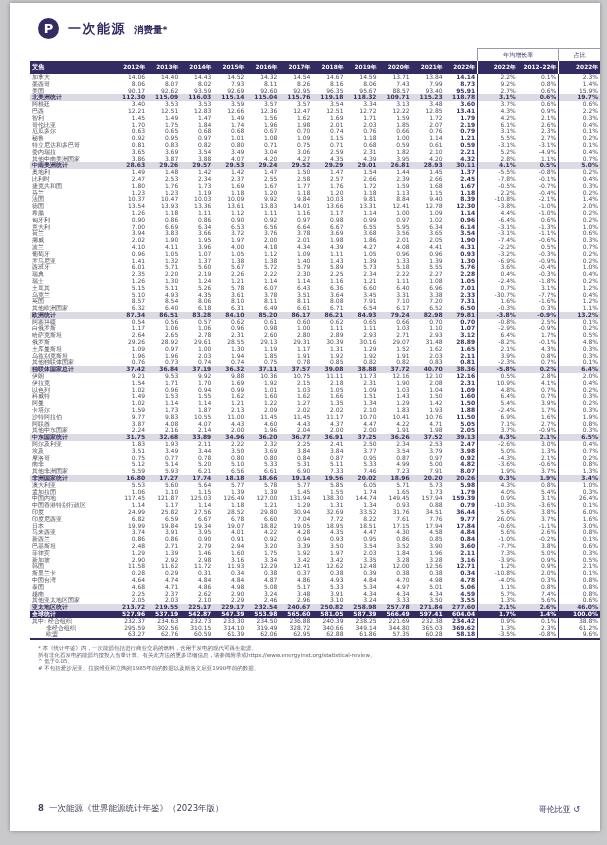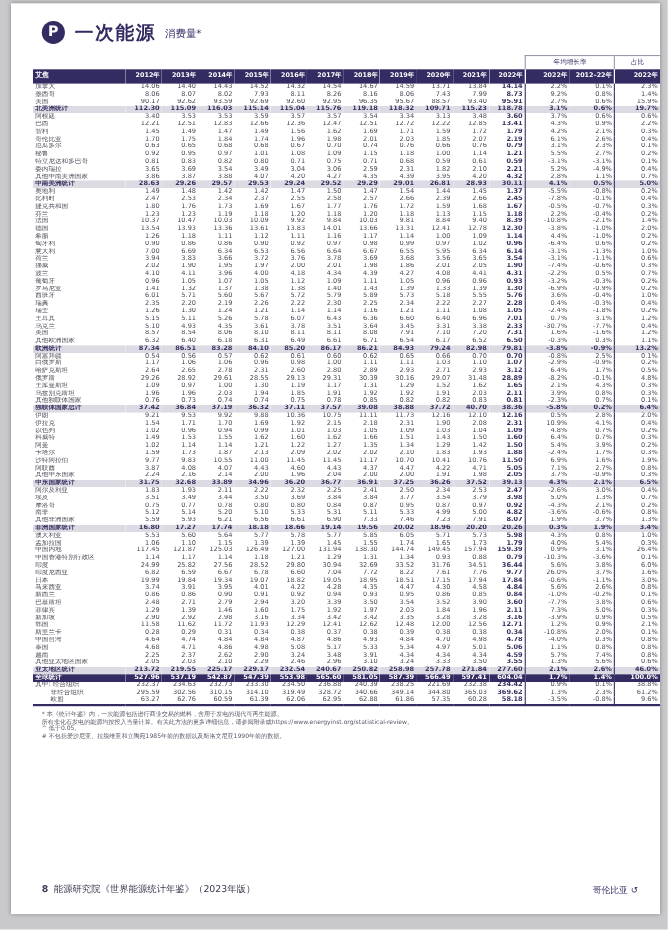--- a/index.html
+++ b/index.html
@@ -14,22 +14,22 @@
     background:#ffffff;box-shadow:0 0 4px rgba(0,0,0,.35);
     overflow:hidden;
   }
   
   .header{display:flex;align-items:center;margin:15px 0 0 28px;}
   .badge{
     width:21px;height:21px;border-radius:50%;background:#332c63;color:#fff;
     font-weight:bold;font-size:13px;display:flex;align-items:center;justify-content:center;
     flex:0 0 auto;
   }
-  .title{font-size:17px;font-weight:bold;color:#332c63;margin-left:9px;letter-spacing:1.5px;}
-  .subtitle{font-size:9.5px;font-weight:normal;color:#332c63;margin-left:8px;margin-top:4px;}
+  .title{font-size:13px;font-weight:bold;color:#332c63;margin-left:9px;letter-spacing:1.5px;}
+  .subtitle{font-size:9.5px;font-weight:bold;color:#332c63;margin-left:8px;margin-top:4px;}
   
   table{
     margin:9px 0 0 20px;width:570px;border-collapse:collapse;table-layout:fixed;
     border-bottom:2px solid #332c63;
   }
   th,td{
     padding:0 2px;font-size:6px;line-height:6.8px;height:6.8px;
     white-space:nowrap;overflow:hidden;font-weight:normal;
   }
   .num{text-align:right;}
@@ -1532,21 +1532,21 @@
 
   <div class="footnotes">
     <div>* 本《统计年鉴》内，一次能源包括进行商业交易的燃料，含用于发电的现代可再生能源。</div>
     <div>所有非化石发电的能源均按投入当量计算。有关此方法的更多详细信息，请参阅附录或https://www.energyinst.org/statistical-review。</div>
     <div>^ 低于0.05。</div>
     <div># 不包括爱沙尼亚、拉脱维亚和立陶宛1985年前的数据以及斯洛文尼亚1990年前的数据。</div>
   </div>
 
   <div class="footer">
     <div>
-      <span class="pagenum">8</span><span>能源研究院《世界能源统计年鉴》（2023年版）</span>
+      <span class="pagenum">8</span><span>一次能源《世界能源统计年鉴》（2023年版）</span>
     </div>
     <div class="backlink">
       <span>哥伦比亚</span>
       <span class="arrow">↺</span>
     </div>
   </div>
 
 </div>
 
 </body></html>

